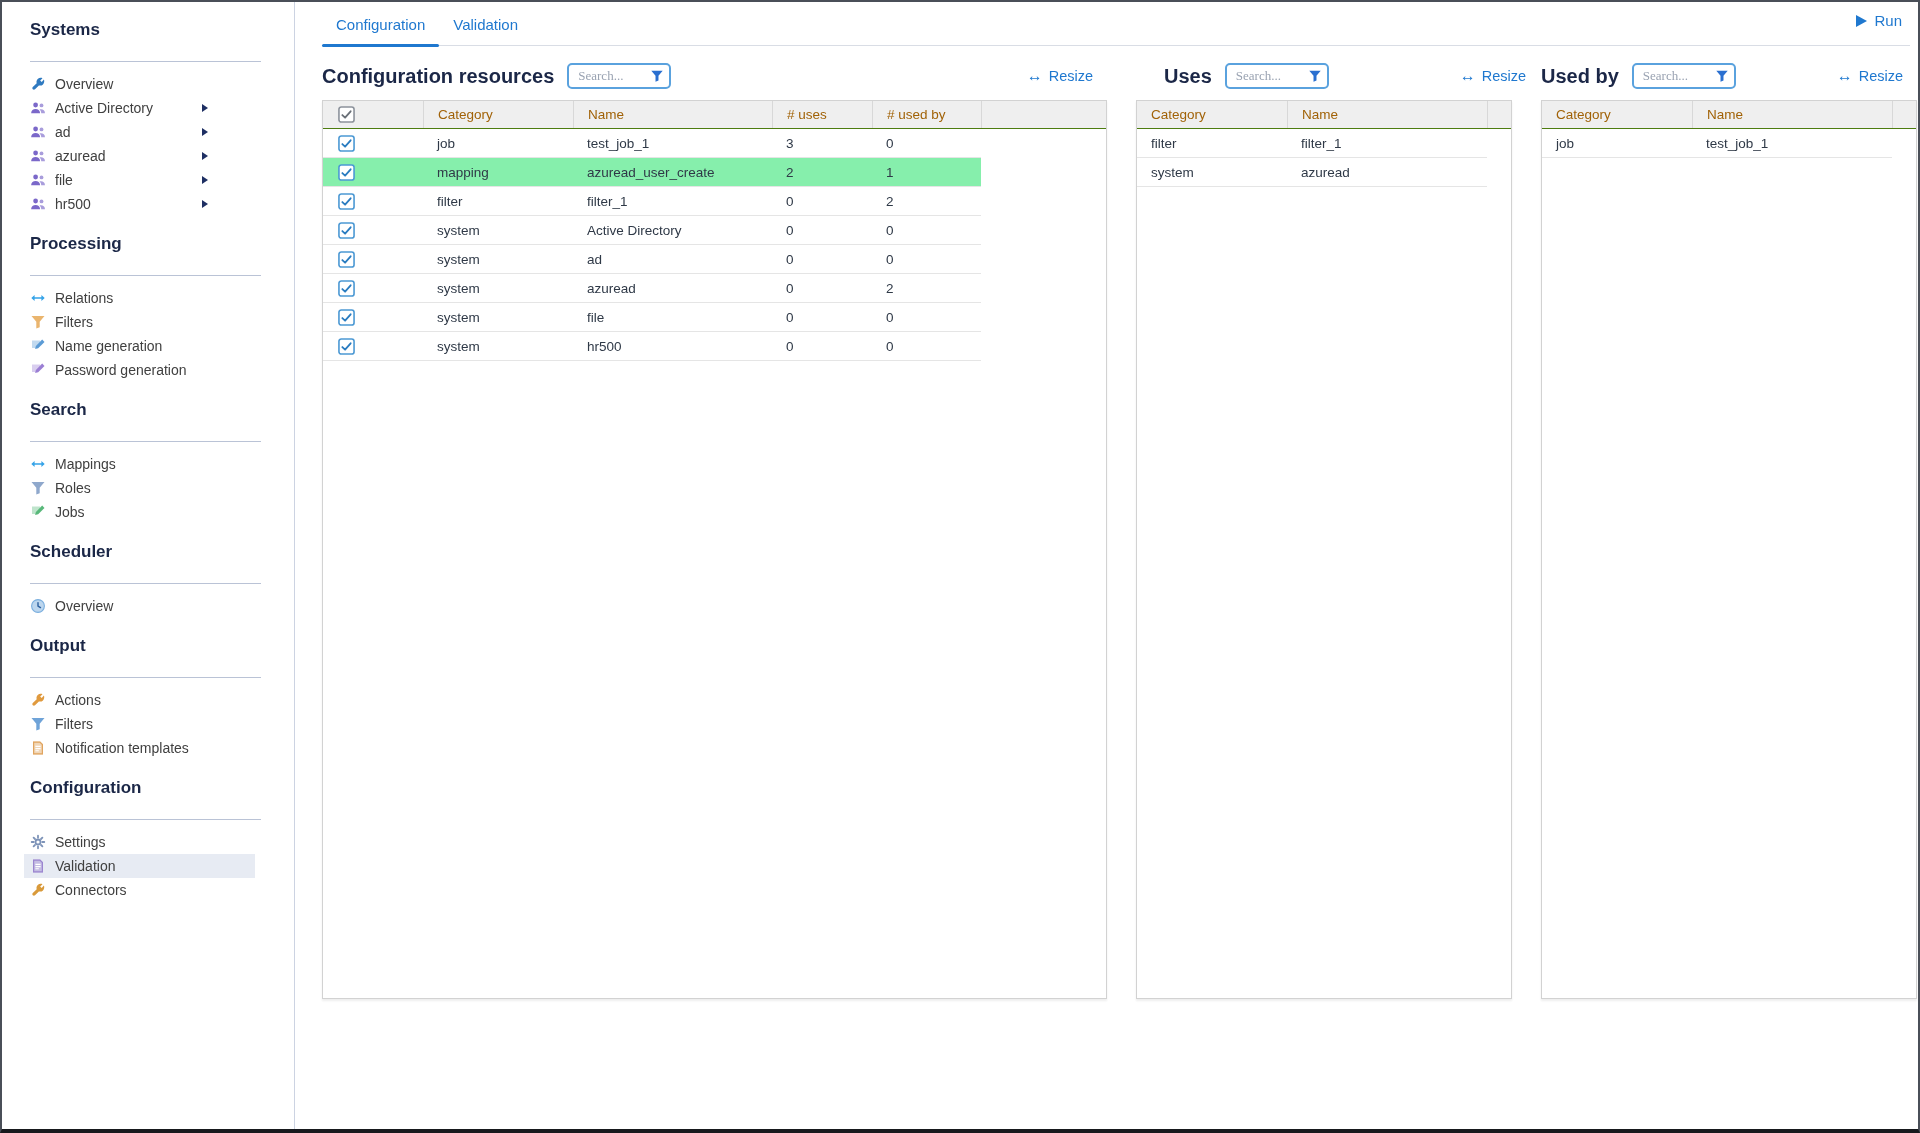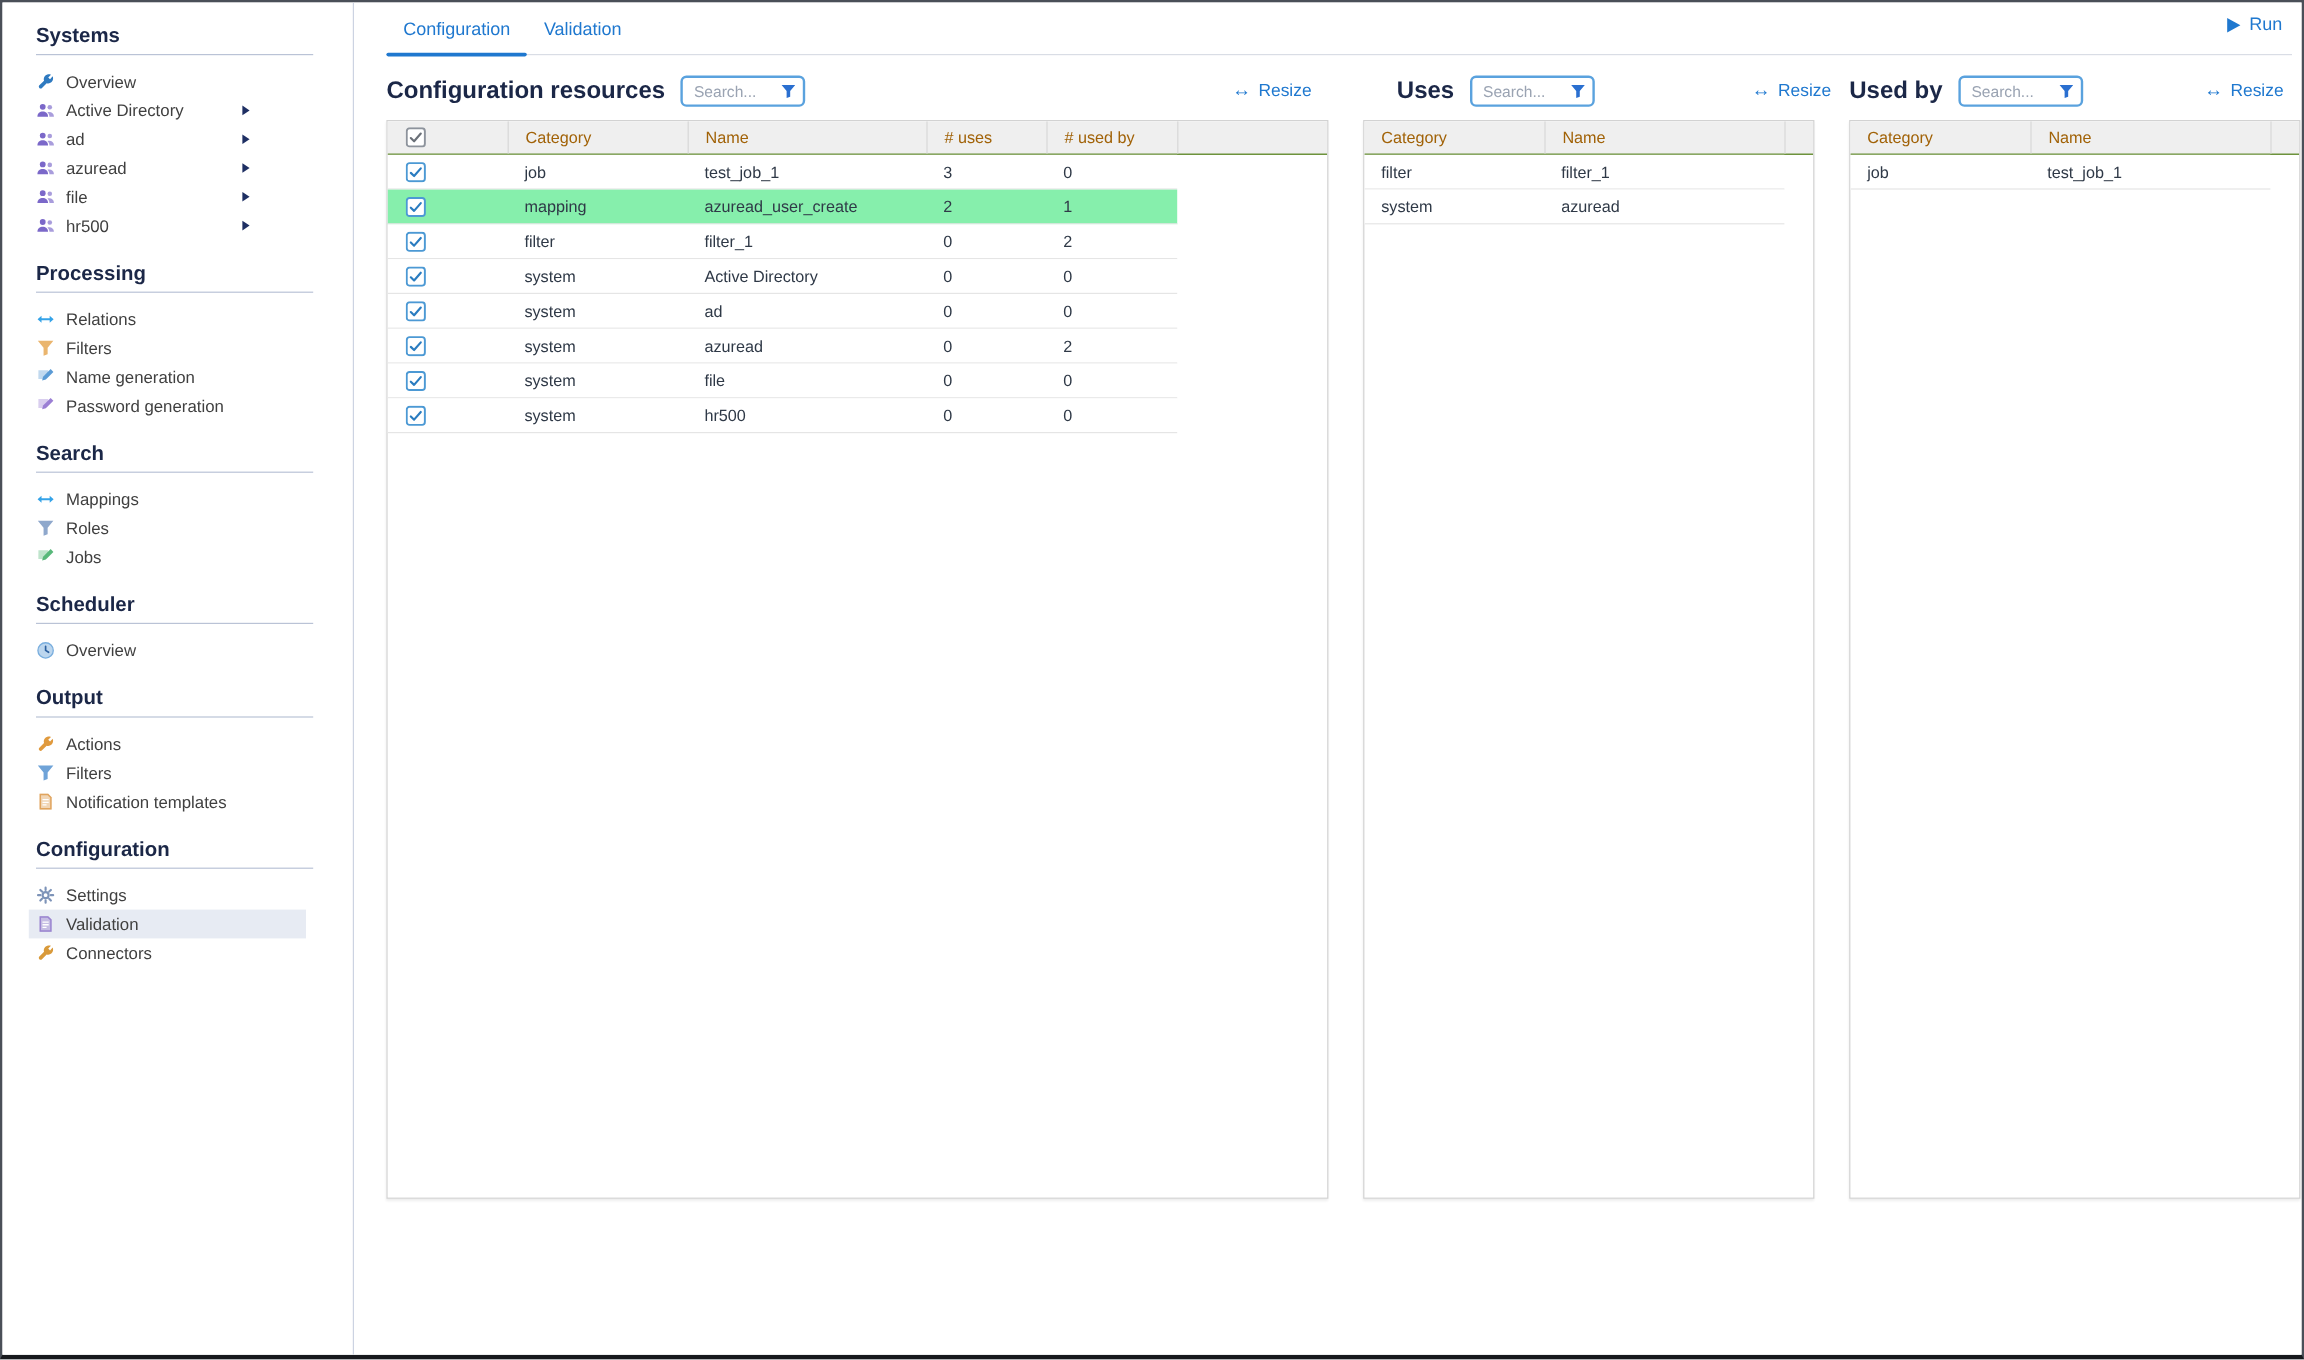--- a/index.html
+++ b/index.html
@@ -5,21 +5,21 @@
   html,body{margin:0;padding:0;background:#eceff4;}
   #app{
     position:relative;width:1920px;height:1133px;box-sizing:border-box;
     background:#fff;overflow:hidden;
     border:2px solid #4a4f58;border-bottom:4px solid #17191d;
     font-family:"Liberation Sans",sans-serif;
     -webkit-font-smoothing:antialiased;
   }
   
   .sidebar{position:absolute;left:0;top:0;bottom:0;width:292px;background:#fff;border-right:1px solid #ccd3e2;}
-  .side-title{margin:18px 0 0 28px;width:231px;box-sizing:border-box;font-size:17px;font-weight:600;color:#1b2747;padding-bottom:5px;border-bottom:1px solid #bac3d6;}
+  .side-title{margin:18px 0 0 28px;width:231px;box-sizing:border-box;font-size:17px;font-weight:600;color:#1b2747;padding-bottom:21px;border-bottom:1px solid #bac3d6;}
   .side-items{margin:10px 0 4px;}
   .side-item{display:flex;align-items:center;height:24px;margin-left:22px;width:231px;padding-left:6px;box-sizing:border-box;font-size:14px;color:#404040;cursor:pointer;position:relative;}
   .side-item.selected{background:#e7ebf3;}
   .side-item .icn{width:16px;height:16px;margin-right:9px;display:inline-flex;flex:none;}
   .side-item .icn svg{width:16px;height:16px;}
   .chev{position:absolute;right:47px;width:0;height:0;border-left:6px solid #1e2f63;border-top:4px solid transparent;border-bottom:4px solid transparent;}
   
   .main{position:absolute;left:293px;top:0;right:0;bottom:0;background:#fff;}
   .tabbar{position:absolute;left:27px;right:8px;top:0;height:43px;border-bottom:1px solid #d9dde5;display:flex;align-items:flex-end;}
   .tabs{display:flex;}
@@ -27,21 +27,21 @@
   .tab.active::after{content:"";position:absolute;left:0;right:0;bottom:-2px;height:3px;background:#1f78cf;border-radius:2px;}
   .run-btn{position:absolute;right:16px;top:10px;color:#1f78cf;font-size:15px;display:flex;align-items:center;gap:7px;cursor:pointer;}
   .run-icon{width:0;height:0;border-left:11px solid #1f78cf;border-top:6px solid transparent;border-bottom:6px solid transparent;}
   
   .panel-head{position:absolute;top:58px;height:32px;display:flex;align-items:center;}
   #head-resources{left:27px;width:785px;}
   #head-uses{left:869px;width:376px;}
   #head-usedby{left:1246px;width:376px;justify-content:center;}
   .panel-title{font-size:20px;font-weight:700;color:#1b2747;margin-right:13px;white-space:nowrap;}
   .searchbox{width:104px;height:26px;border:2px solid #5aa2de;border-radius:5px;display:flex;align-items:center;padding:0 5px 0 7px;box-sizing:border-box;background:#fff;flex:none;}
-  .searchbox input{border:none;outline:none;width:100%;min-width:0;font-size:13px;color:#333;font-family:Liberation Sans, sans-serif;background:transparent;}
+  .searchbox input{border:none;outline:none;width:100%;min-width:0;font-size:13px;color:#333;font-family:Liberation Serif, serif;background:transparent;}
   .searchbox input::placeholder{color:#9aa3b2;}
   .sfunnel{display:inline-flex;flex:none;margin-left:2px;cursor:pointer;}
   .sfunnel svg{width:14px;height:14px;}
   .resize{margin-left:auto;margin-right:14px;color:#1f78cf;font-size:14.5px;display:flex;align-items:center;gap:6px;cursor:pointer;white-space:nowrap;}
   .resize-arrow{font-size:16px;line-height:1;}
   
   .panel{position:absolute;top:98px;height:899px;background:#fff;border:1px solid #d2d2d2;box-sizing:border-box;box-shadow:0 2px 2px rgba(0,0,0,.07);overflow:hidden;}
   #panel-resources{left:27px;width:785px;}
   #panel-uses{left:841px;width:376px;}
   #panel-usedby{left:1246px;width:376px;}

